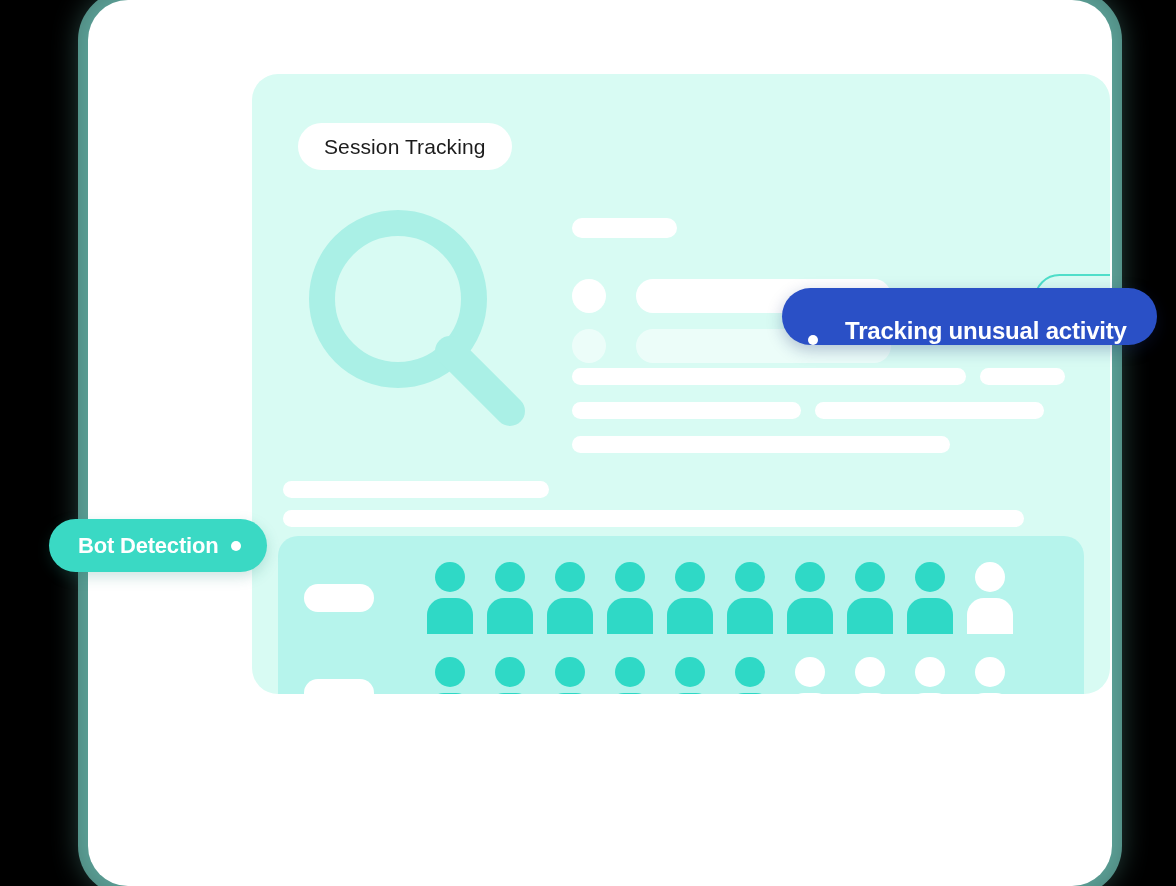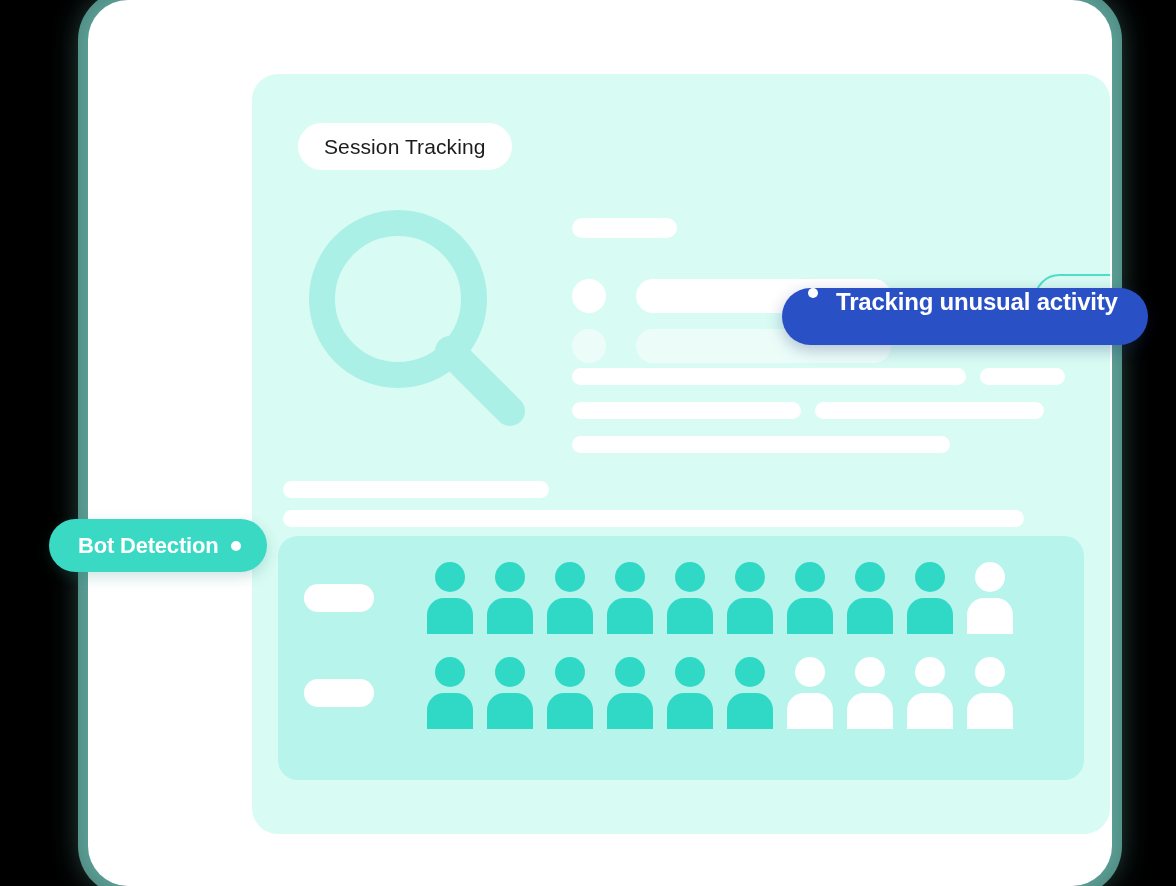--- a/index.html
+++ b/index.html
@@ -33,21 +33,21 @@
       0 0 0 10px rgba(138, 240, 226, 0.55),
       0 0 30px 6px rgba(138, 240, 226, 0.35);
   }
 
   
   .panel {
     position: absolute;
     left: 164px;
     top: 74px;
     width: 858px;
-    height: 760px;
+    height: 620px;
     background: #d8fbf3;
     border-radius: 26px;
     overflow: hidden;
   }
 
   
   .header-chip {
     position: absolute;
     left: 46px;
     top: 49px;
@@ -195,22 +195,22 @@
   }
 
   
   .badge-blue {
     position: absolute;
     left: 782px;
     top: 288px;
     height: 57px;
     padding: 0 30px 0 26px;
     display: flex;
-    align-items: flex-start;
-    gap: 18px;
+    align-items: flex-end;
+    gap: 27px;
     background: #2a50c6;
     border-radius: 29px;
     box-shadow: 0 5px 16px rgba(20, 40, 110, 0.28);
     white-space: nowrap;
   }
   .badge-blue .blue-dot {
     width: 10px;
     height: 10px;
     border-radius: 50%;
     background: #ffffff;

